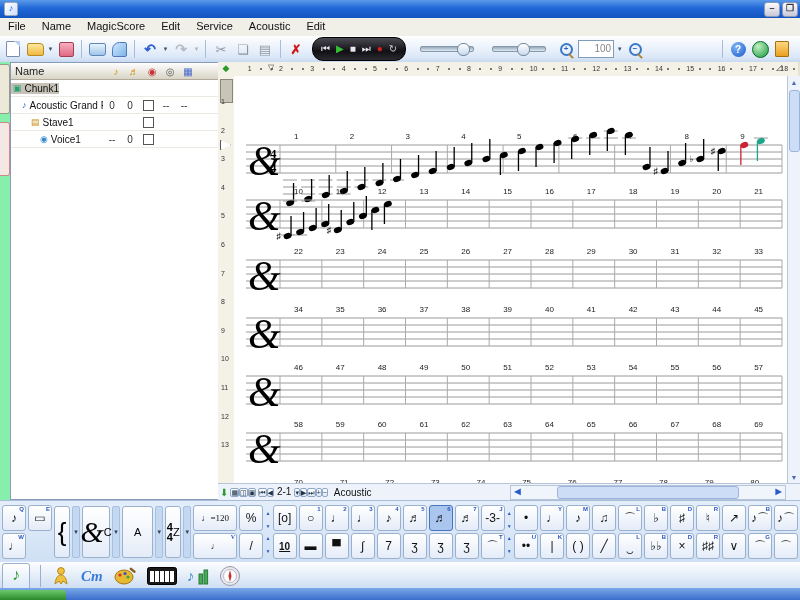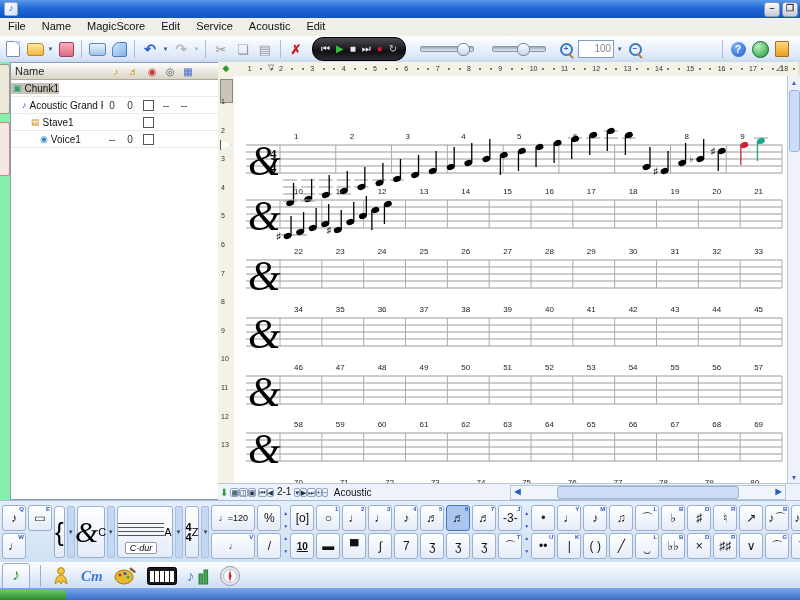--- a/index.html
+++ b/index.html
@@ -91,21 +91,21 @@
     font-size:7px;line-height:11px;text-align:center;color:#234;}
   #hscroll{position:absolute;left:292px;right:14px;top:1px;height:13px;background:#f0f4fb;border:1px solid #b8c4d8;}
   #hscroll .hs-thumb{position:absolute;left:46px;width:180px;top:0px;height:11px;background:#cdddf5;border:1px solid #9ab4dd;border-radius:3px;}
   .hs-arrow{position:absolute;top:0;width:13px;height:11px;color:#2a5ac8;font-size:8px;text-align:center;line-height:11px;font-weight:bold;}
   
   #palette{position:absolute;left:0;top:500px;right:0;height:62px;background:linear-gradient(180deg,#e4eefb,#cfe0f4);
     border-top:1px solid #a8bcd8;display:flex;align-items:center;padding-left:2px;}
   .pcol{display:flex;flex-direction:column;gap:2px;margin-right:2px;}
   .pbtn2{width:22px;height:24px;border:1px solid #9ab0cc;border-radius:3px;background:linear-gradient(180deg,#ffffff,#e4ecf8);
     position:relative;display:flex;align-items:center;justify-content:center;font-size:12px;color:#111;}
-  .pbtn2.widebtn{width:42px;font-size:9px;}
+  .pbtn2.widebtn{width:42px;font-size:9px;font-family:Liberation Serif, serif;}
   .pbtn2.sel{background:#aac6ee;border-color:#4a74c0;}
   .pbtn2 .hk{position:absolute;right:1px;top:0px;font-size:6px;color:#2a55c8;font-weight:bold;}
   .pbtn2.empty{visibility:hidden;}
   .ptall{width:26px;height:50px;border:1px solid #9ab0cc;border-radius:3px;background:linear-gradient(180deg,#ffffff,#e4ecf8);
     position:relative;display:flex;align-items:center;justify-content:center;margin-right:2px;}
   .pchev{width:9px;height:50px;background:#c4d8f2;border:1px solid #a8c0e0;border-radius:2px;color:#345;
     font-size:6px;display:flex;align-items:center;justify-content:center;margin-right:2px;}
   .pspin{width:10px;height:50px;display:flex;flex-direction:column;justify-content:space-around;margin-right:2px;}
   .pspin span{font-size:5px;color:#2a55c8;text-align:center;line-height:6px;}
   .clefg{font-family:"Liberation Serif",serif;font-style:italic;font-size:30px;line-height:30px;color:#000;}
@@ -711,24 +711,20 @@
       <div class="ptall">
         <span style="font-size: 26px;">{</span>
       </div>
       <div class="pchev">▼</div>
       <div class="ptall">
         <span class="clefg">&amp;</span>
         <span class="hk">C</span>
       </div>
       <div class="pchev">▼</div>
       <div class="ptall" style="width: 54px;">
-        <div class="keysig-inner">
-          <div class="mini-staff"></div>
-          <div class="keysig-lbl">C-dur</div>
-        </div>
         <span class="hk">A</span>
       </div>
       <div class="pchev">▼</div>
       <div class="ptall">
         <div class="timesig">4<br>4</div>
         <span class="hk">Z</span>
       </div>
       <div class="pchev">▼</div>
       <div class="pcol">
         <div class="pbtn2 widebtn">

